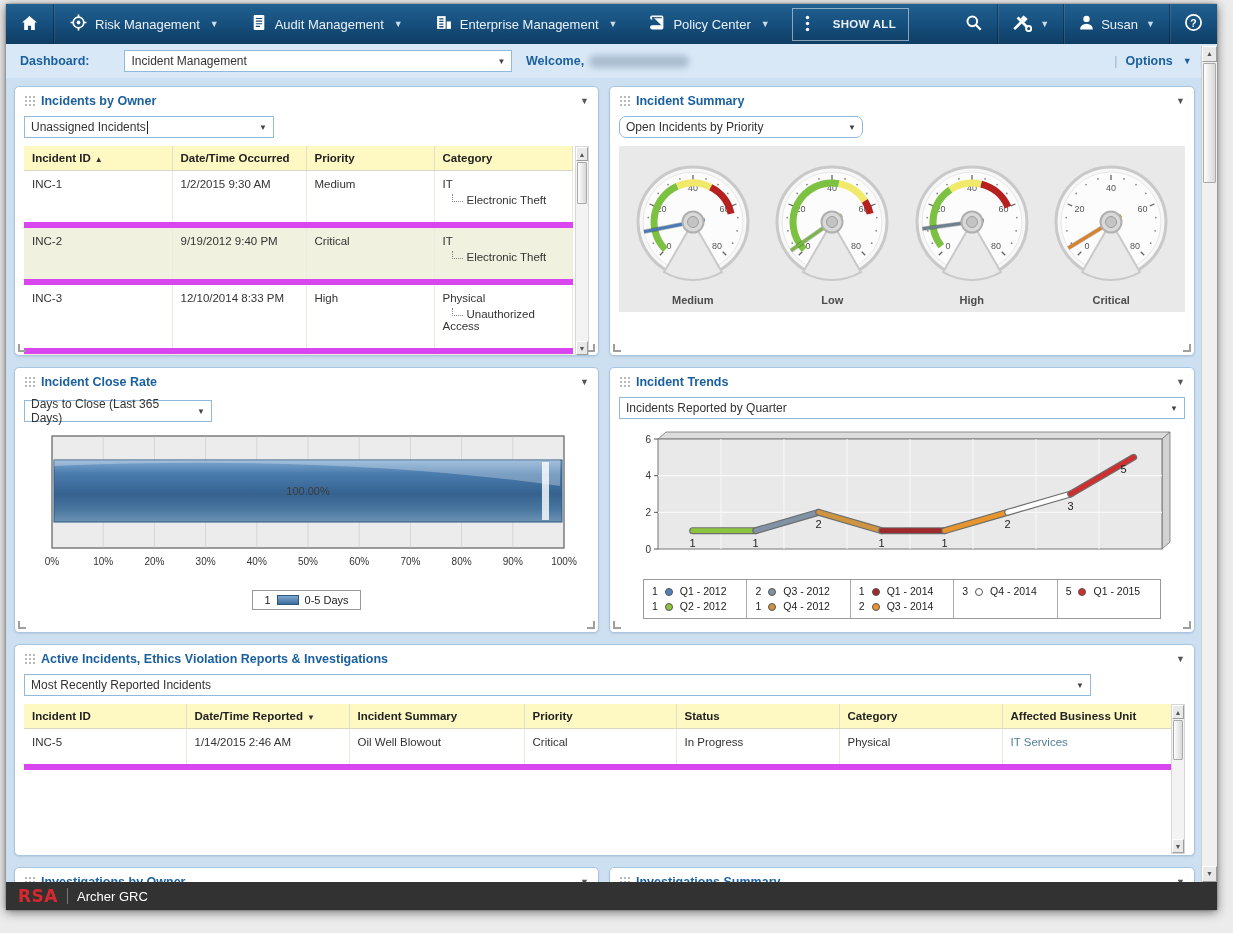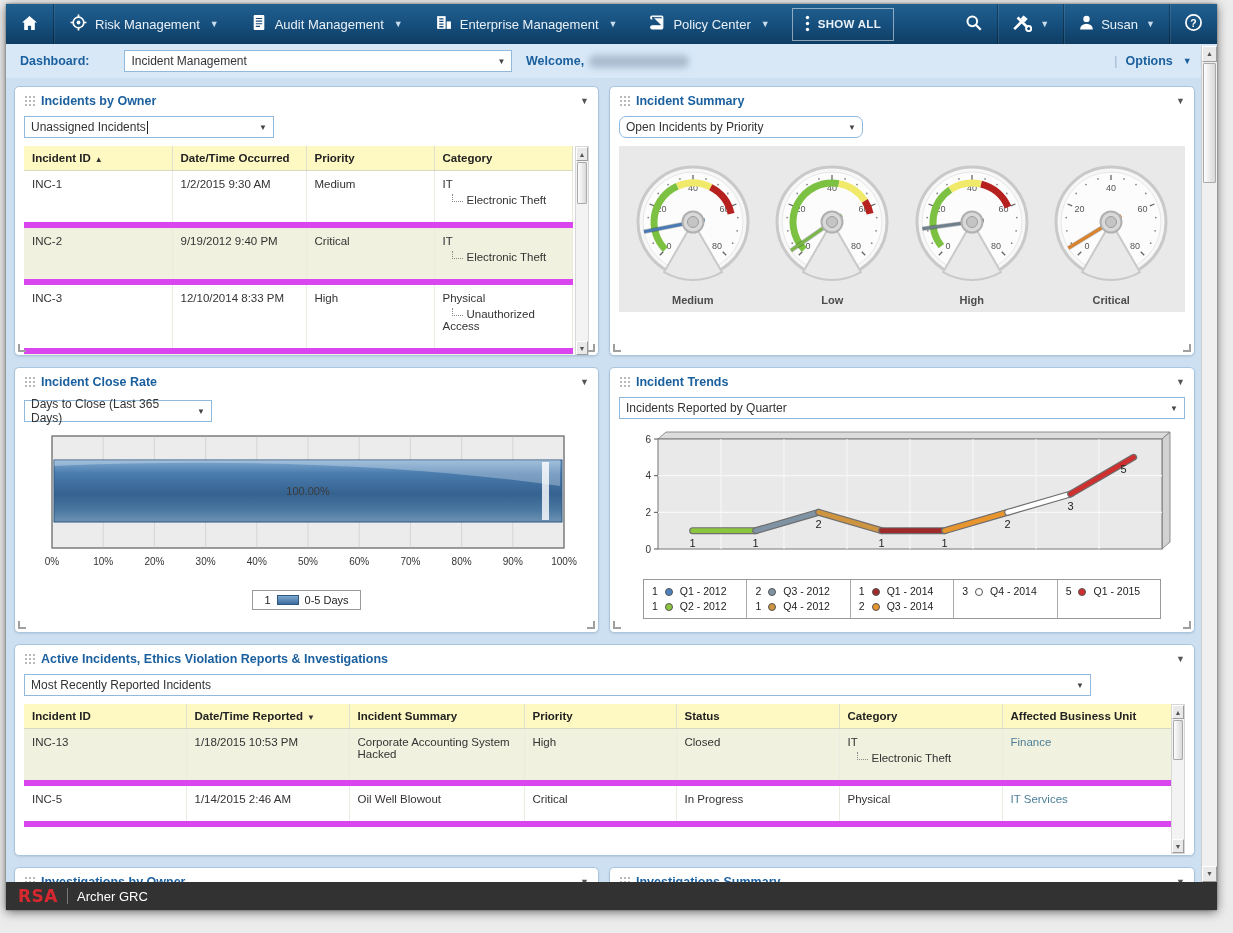--- a/index.html
+++ b/index.html
@@ -8,21 +8,21 @@
          box-shadow:0 2px 10px rgba(0,0,0,.55), 0 0 2px rgba(0,0,0,.4); overflow:hidden; }
 
   
   .nav { position:absolute; left:0; top:0; right:0; height:40px;
          background:linear-gradient(#21608f 0%, #175180 45%, #0e3d63 100%);
          display:flex; align-items:stretch; color:#e9f1f8; font-size:13px; }
   .nav-home { width:48px; display:flex; align-items:center; justify-content:center;
               border-right:1px solid rgba(0,0,0,.35); box-shadow:1px 0 0 rgba(255,255,255,.08); cursor:pointer; }
   .nav-item { display:flex; align-items:center; gap:8px; padding:0 16px; cursor:pointer; white-space:nowrap; }
   .nav-caret { font-size:9px; color:#c7dcec; margin-left:2px; }
-  .showall { align-self:center; display:flex; align-items:center; gap:8px; border:1px solid rgba(255,255,255,.5);
+  .showall { align-self:center; display:flex; align-items:center; gap:23px; border:1px solid rgba(255,255,255,.5);
              padding:6px 12px; margin-left:6px; font-weight:bold; font-size:11.5px; letter-spacing:.3px; cursor:pointer; }
   .nav-right { margin-left:auto; display:flex; align-items:stretch; }
   .nav-tool { display:flex; align-items:center; gap:6px; padding:0 14px; cursor:pointer; }
   .nav-sep { width:1px; background:rgba(0,0,0,.3); box-shadow:1px 0 0 rgba(255,255,255,.1); }
 
   
   .toolbar { position:absolute; left:0; top:40px; right:0; height:34px; background:#d8e8f7;
              display:flex; align-items:center; padding:0 14px; font-size:12.5px;gap:28px; }
   .tb-label { color:#1a5f9e; font-weight:bold; margin-right:7px; }
   .combo { background:#fff; border:1px solid #8fb9dd; height:22px; display:inline-flex; align-items:center;
@@ -645,32 +645,20 @@
             <tbody>
                 <tr>
               <th>Incident ID</th>
               <th><span>Date/Time Reported</span><span class="sorticon">▼</span></th>
               <th>Incident Summary</th>
               <th>Priority</th>
               <th>Status</th>
               <th>Category</th>
               <th>Affected Business Unit</th>
             </tr>
-            <tr class="alt">
-              <td>INC-13</td>
-              <td>1/18/2015 10:53 PM</td>
-              <td>Corporate Accounting System Hacked</td>
-              <td>High</td>
-              <td>Closed</td>
-              <td>
-                    <div>IT</div>
-                  <div class="subline"><span class="tree"></span><span>Electronic Theft</span></div>
-                  </td>
-              <td><span class="bu-link">Finance</span></td>
-            </tr>
             <tr>
               <td>INC-5</td>
               <td>1/14/2015 2:46 AM</td>
               <td>Oil Well Blowout</td>
               <td>Critical</td>
               <td>In Progress</td>
               <td>
                     <div>Physical</div>
                   </td>
               <td><span class="bu-link">IT Services</span></td>

